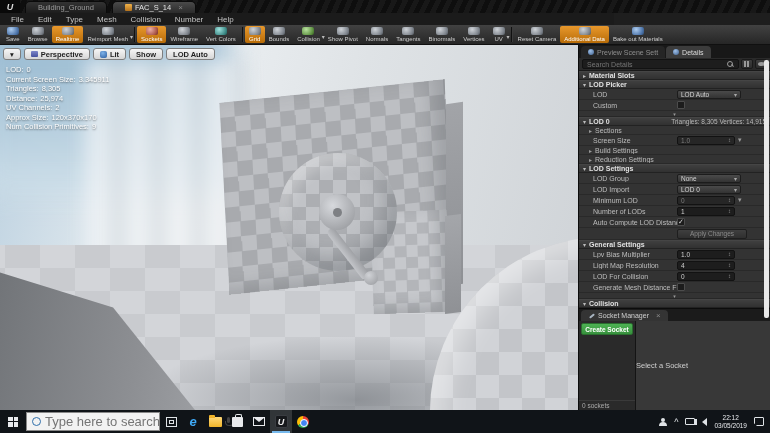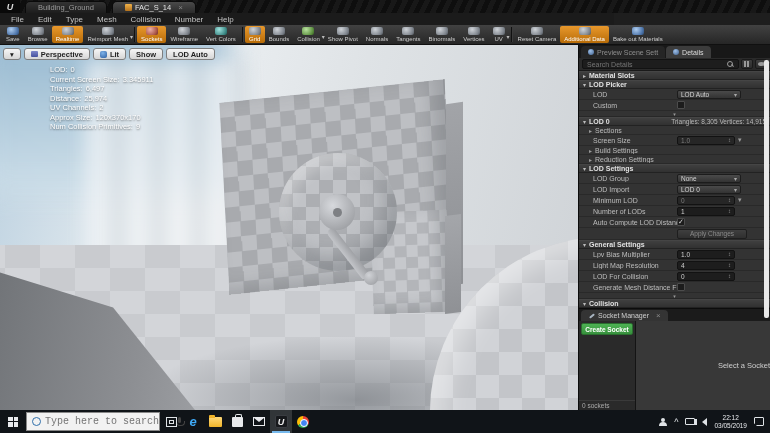--- a/index.html
+++ b/index.html
@@ -83,21 +83,21 @@
     --c1:#c3c5c9; --c2:#d1d3d7; background-size:46px 46px;
     box-shadow:inset 14px 10px 26px rgba(255,255,255,.45), inset -20px -24px 30px rgba(88,92,98,.3); }
   .vp-controls { position:absolute; left:3px; top:3px; display:flex; gap:3px; }
   .vbtn { background:linear-gradient(#f6f6f6,#d6d6d6); border:1px solid #7e7e7e; border-radius:3px;
     font-size:7.5px; font-weight:bold; color:#1e1e1e; padding:1px 6px; display:flex; align-items:center; gap:3px; height:12px; }
   .vbtn .mini-shield { width:7px; height:7px; border-radius:2px;
     background:radial-gradient(circle at 40% 30%,#7db1e8,#2d5ea0); }
   .vbtn .mini-cam { width:7px; height:6px; border-radius:1px;
     background:linear-gradient(#7d86c9,#45509e); }
   .vp-stats { position:absolute; left:6px; top:20px; }
-  .stat-line { font-size:7.5px; line-height:9.5px; color:#fff; text-shadow:0 1px 2px rgba(0,0,0,.55);margin-left:44px; }
+  .stat-line { font-size:7.5px; line-height:9.5px; color:#fff; text-shadow:0 1px 2px rgba(0,0,0,.55); }
   .stat-line .sv { margin-left:3px; }
 
   
   .details { position:absolute; left:578px; top:45px; width:192px; height:365px; background:#2f2f2f;
     border-left:1px solid #0c0c0c; display:flex; flex-direction:column; }
   .dtabs { height:13px; background:#181818; display:flex; align-items:flex-end; padding-left:2px; flex:0 0 13px; }
   .dtab { height:12px; display:flex; align-items:center; gap:3px; padding:0 7px; font-size:7px;
     color:#8f8f8f; background:#252525; border-radius:4px 4px 0 0; margin-right:1px; }
   .dtab.active { background:#3c3c3c; color:#ddd; }
   .dtab-icon { width:6px; height:6px; border-radius:50%; background:radial-gradient(circle at 38% 32%,#9fc0e8,#3f618e); }
@@ -158,34 +158,34 @@
   .wrench::before { content:""; position:absolute; left:1px; top:3px; width:6px; height:2px;
     background:#a8b4c0; transform:rotate(-40deg); border-radius:1px; }
   .sock-close { font-size:8px; color:#888; margin-left:4px; }
   .sock-body { flex:1; display:flex; }
   .sock-left { width:57px; border-right:1px solid #141414; background:#2a2a2a; display:flex;
     flex-direction:column; }
   .create-btn { margin:2px; height:12px; background:linear-gradient(#4db253,#37913d); border:1px solid #2a6e2f;
     border-radius:2px; color:#fff; font-size:6.5px; font-weight:bold; display:flex; align-items:center;
     justify-content:center; }
   .sock-count { margin-top:auto; font-size:6.5px; color:#aaa; padding:1px 3px; border-top:1px solid #3a3a3a; }
-  .sock-right { flex:1; background:#383838; display:flex; align-items:center; justify-content:flex-end; }
+  .sock-right { flex:1; background:#383838; display:flex; align-items:center; justify-content:flex-start; }
   .sock-empty { font-size:7.5px; color:#cfcfcf; }
 
   
   .taskbar { position:absolute; left:0; top:410px; width:770px; height:23px; background:#101418;
     display:flex; align-items:center; }
   .start { width:26px; height:23px; display:flex; align-items:center; justify-content:center; }
   .win-logo { width:10px; height:10px; display:grid; grid-template-columns:1fr 1fr; gap:1px; }
   .win-logo span { background:#e8eaed; }
   .tsearch { width:134px; height:19px; background:#f2f2f2; border:1px solid #888; display:flex;
     align-items:center; gap:4px; padding:0 5px; }
   .cortana-ring { width:9px; height:9px; border:1.5px solid #2f6fab; border-radius:50%; flex:0 0 9px; }
-  .tsearch input { flex:1; border:none; outline:none; background:transparent; font-size:10px; color:#444;
-    font-family:Liberation Mono, monospace; }
+  .tsearch input { flex:1; border:none; outline:none; background:transparent; font-size:13px; color:#444;
+    font-family:Liberation Sans, sans-serif; }
   .mic { width:7px; height:10px; position:relative; flex:0 0 7px; }
   .mic::before { content:""; position:absolute; left:2px; top:0; width:3px; height:6px; background:#444; border-radius:2px; }
   .mic::after { content:""; position:absolute; left:0; top:4px; width:7px; height:4px;
     border:1px solid #444; border-top:none; border-radius:0 0 4px 4px; }
   .tb-icon { width:22px; height:23px; display:flex; align-items:center; justify-content:center; position:relative; }
   .tb-icon.active-app { background:rgba(255,255,255,.14); }
   .tb-icon.active-app::after { content:""; position:absolute; left:2px; bottom:0; right:2px; height:2px; background:#76b9ed; }
   .taskview { width:11px; height:10px; border:1px solid #dfe3e6; position:relative; }
   .taskview::before { content:""; position:absolute; left:2px; top:2px; right:2px; bottom:2px; border:1px solid #dfe3e6; }
   .edge-e { font-size:13px; font-weight:bold; color:#3fa9f5; font-style:italic; }
@@ -362,21 +362,21 @@
           <span>Show</span>
         </div>
       <div class="vbtn">
           <span>LOD Auto</span>
         </div>
     </div>
 
     <div class="vp-stats">
       <div class="stat-line"><span>LOD:</span><span class="sv">0</span></div>
       <div class="stat-line"><span>Current Screen Size:</span><span class="sv">3.345911</span></div>
-      <div class="stat-line"><span>Triangles:</span><span class="sv">6,497</span></div>
+      <div class="stat-line"><span>Triangles:</span><span class="sv">8,305</span></div>
       <div class="stat-line"><span>Distance:</span><span class="sv">25,974</span></div>
       <div class="stat-line"><span>UV Channels:</span><span class="sv">2</span></div>
       <div class="stat-line"><span>Approx Size:</span><span class="sv">120x370x170</span></div>
       <div class="stat-line"><span>Num Collision Primitives:</span><span class="sv">9</span></div>
     </div>
   </div>
 
   <div class="details">
     <div class="dtabs">
       <div class="dtab">

